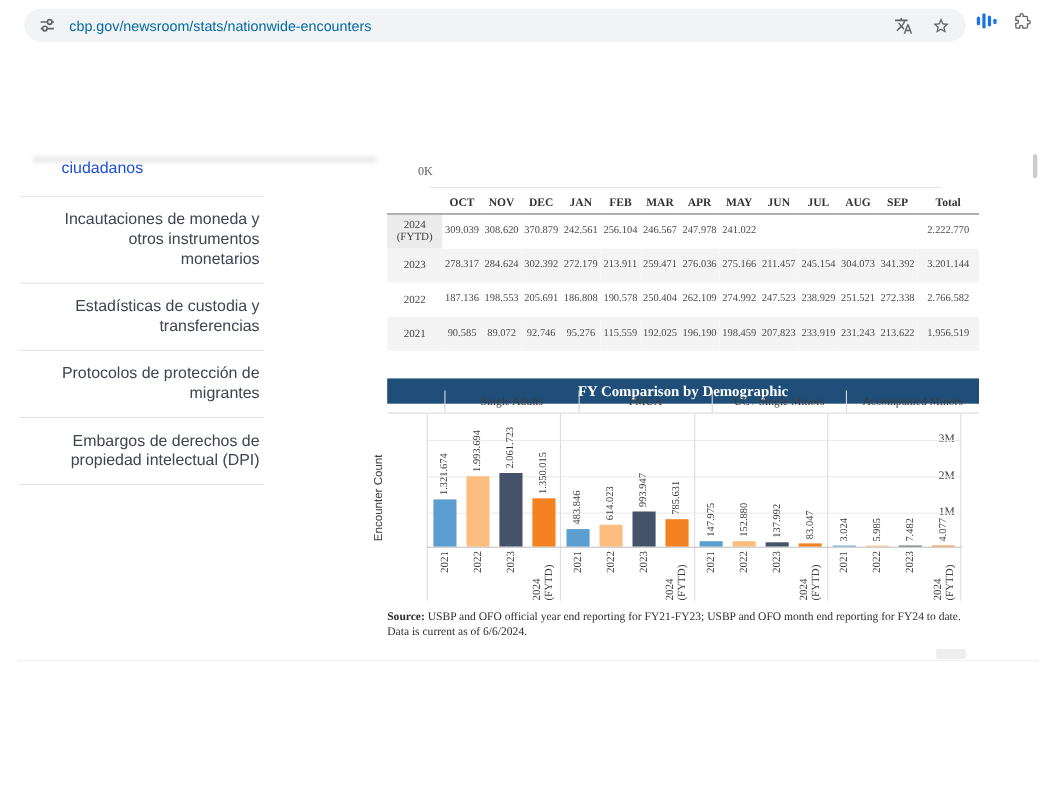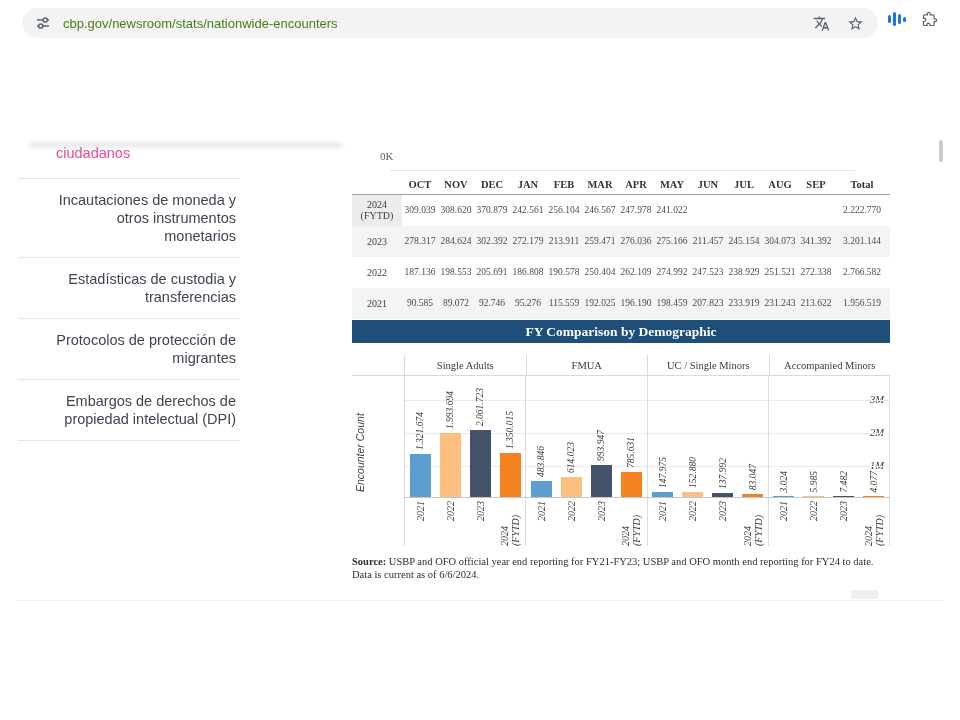--- a/index.html
+++ b/index.html
@@ -6,41 +6,41 @@
   html,body { background:#fff; }
   body { width:960px; height:720px; position:relative; overflow:hidden;
          font-family:"Liberation Sans", sans-serif; }
   .abs { position:absolute; }
 
   
   .toolbar { position:absolute; left:0; top:88; width:960px; height:52px; background:#fff; }
   .url-pill { position:absolute; left:22px; top:8px; width:856px; height:30px;
               background:#f1f3f4; border-radius:15px; display:flex; align-items:center;
               padding:0 14px 0 12px; }
-  .url-text { font-size:13px; color:#4d7c0f; margin-left:11px; flex:1;
+  .url-text { font-size:13px; color:#0369a1; margin-left:11px; flex:1;
               white-space:nowrap; overflow:hidden; }
   .tb-icon { width:18px; height:18px; display:flex; align-items:center; justify-content:center; }
   .pill-right { display:flex; align-items:center; gap:16px; }
   .outside-icons { position:absolute; top:10px; left:888px; display:flex; align-items:center; gap:14px; }
   .audio-bars { display:flex; align-items:center; gap:2px; height:16px; }
   .audio-bars i { display:block; width:3px; border-radius:2px; background:#1a73e8; }
 
   
   .content { position:absolute; left:0; top:140px; width:960px; height:460px;
              background:#fff; overflow:hidden; }
   .bottom-edge { position:absolute; left:16px; top:600px; width:928px; height:0;
                  border-top:1px solid #f1f1f1; }
   .scroll-thumb { position:absolute; left:939px; top:140px; width:4px; height:22px;
                   background:#cccccc; border-radius:2px; }
   .smudge { position:absolute; left:30px; top:2px; width:312px; height:6px;
             background:#d9d9d9; opacity:.55; filter:blur(2px); }
 
   
   .clipped-item { position:absolute; left:18px; top:5px; padding-left:38px;
-                  font-size:14.5px; color:#ec4899; }
+                  font-size:14.5px; color:#1d4ed8; }
   .sidebar { position:absolute; left:18px; top:38px; width:222px; }
   .sb-item { border-top:1px solid #e3e4e6; padding:12px 4px 12px 38px;
              font-size:14.5px; line-height:18px; color:#3d4551; cursor:pointer;text-align:right; }
   .sb-item:last-child { border-bottom:1px solid #e3e4e6; }
   .sb-item.active { font-weight:bold; color:#1b1b1b;
                     border-left:4px solid #1a4480; padding-left:34px; }
 
   
   .serif { font-family:"Liberation Serif", serif; }
   .ok-label { left:380px; top:150px; font-size:11px; color:#5f5f5f; }
@@ -49,30 +49,30 @@
   .enc-table { position:absolute; left:352px; top:176px; width:538px;
                border-collapse:collapse; table-layout:fixed;
                font-family:"Liberation Serif", serif; }
   .enc-table th { font-weight:bold; font-size:10.5px; color:#333;
                   padding:3px 0 4px; border-bottom:1px solid #9c9c9c; text-align:center; }
   .enc-table td { font-size:9.5px; color:#4a4a4a; text-align:center; height:31px; }
   .enc-table td.rowlabel { font-size:10px; color:#3c3c3c; line-height:11px; }
   tr.striped td { background:#f4f4f4; }
   td.label-shaded { background:#ececec; }
 
-  .viz-title { left:352px; top:320px; width:538px; height:23px; background:#1f4e79;
+  .viz-title { left:352px; top:344px; width:538px; height:23px; background:#1f4e79;
                color:#ffffff; font-weight:bold; font-size:13.5px; line-height:23px;
                text-align:center; }
   .demo-headers { left:352px; top:355px; width:538px; height:21px; display:flex;
                   border-bottom:1px solid #d9d9d9; }
   .demo-gutter { width:52px; }
   .demo-cell { flex:1; border-left:1px solid #d9d9d9; font-size:10.5px; color:#3c3c3c;
                display:flex; align-items:center; justify-content:center; }
 
-  .chart { left:352px; top:376px; width:538px; height:170px;font-style:italic; }
+  .chart { left:336px; top:376px; width:538px; height:170px; }
   .ylab { position:absolute; left:2px; top:6px; height:110px; display:flex; align-items:center;
           writing-mode:vertical-rl; transform:rotate(180deg);
           font-size:10.5px; color:#3c3c3c; }
   .ytick { position:absolute; font-size:10.5px; color:#3c3c3c; right:6px; width:24px; text-align:right; }
   .plot { position:absolute; left:52px; top:0; width:486px; height:170px; }
   .gridline { position:absolute; left:0; right:0; height:0; border-top:1px solid #ebebeb; }
   .baseline { position:absolute; left:0; right:0; top:121px; height:0; border-top:1px solid #c6c6c6; z-index:2; }
   .groups { position:absolute; inset:0; display:flex; border-right:1px solid #dcdcdc; }
   .group-col { flex:1; border-left:1px solid #dcdcdc; display:flex; flex-direction:column; }
   .bars-row { height:121px; display:flex; align-items:flex-end; }

